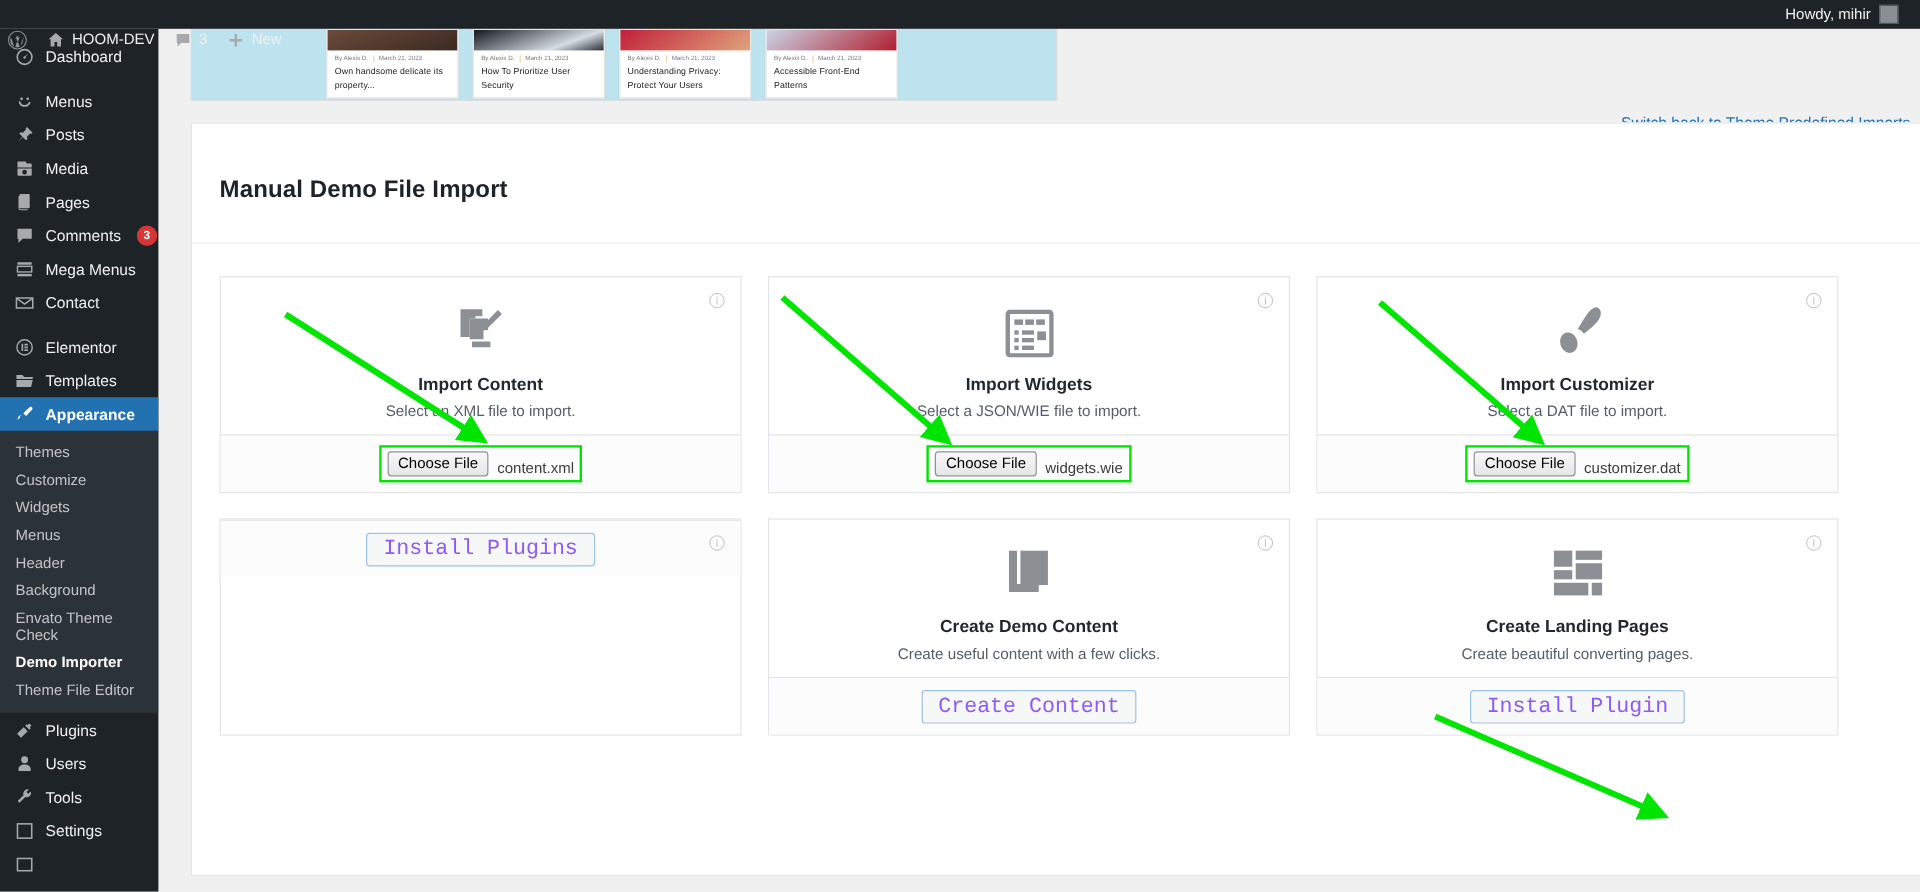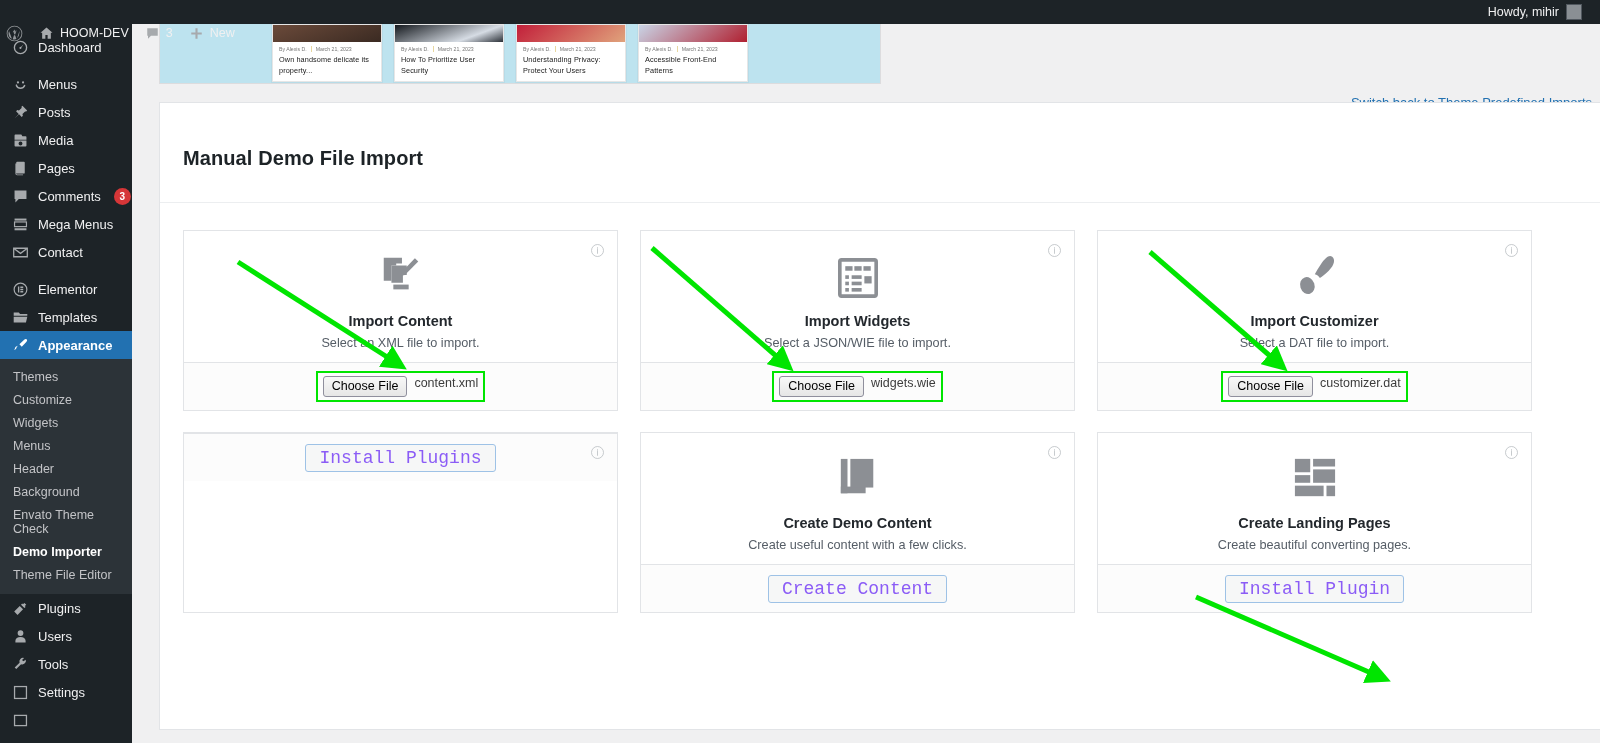--- a/index.html
+++ b/index.html
@@ -156,21 +156,21 @@
     display: flex; align-items: center; justify-content: center;
   }
   .info-ico {
     position: absolute; top: 12px; right: 12px;
     width: 15px; height: 15px;
   }
   .info-ico svg { width: 15px; height: 15px; stroke: #b4b9be; fill: none; }
 
   
   .file-wrap {
-    display: inline-flex; align-items: flex-start; gap: 7px;
+    display: inline-flex; align-items: flex-end; gap: 7px;
     border: 2px solid #00e500; padding: 3px 5px;
   }
   .choose-btn {
     font-family: "Liberation Sans", sans-serif;
     font-size: 12.5px; color: #000;
     background: linear-gradient(#f8f8f8,#e6e6e6);
     border: 1px solid #8f8f9d;
     border-radius: 3px;
     padding: 2px 8px;
     line-height: 15px;

